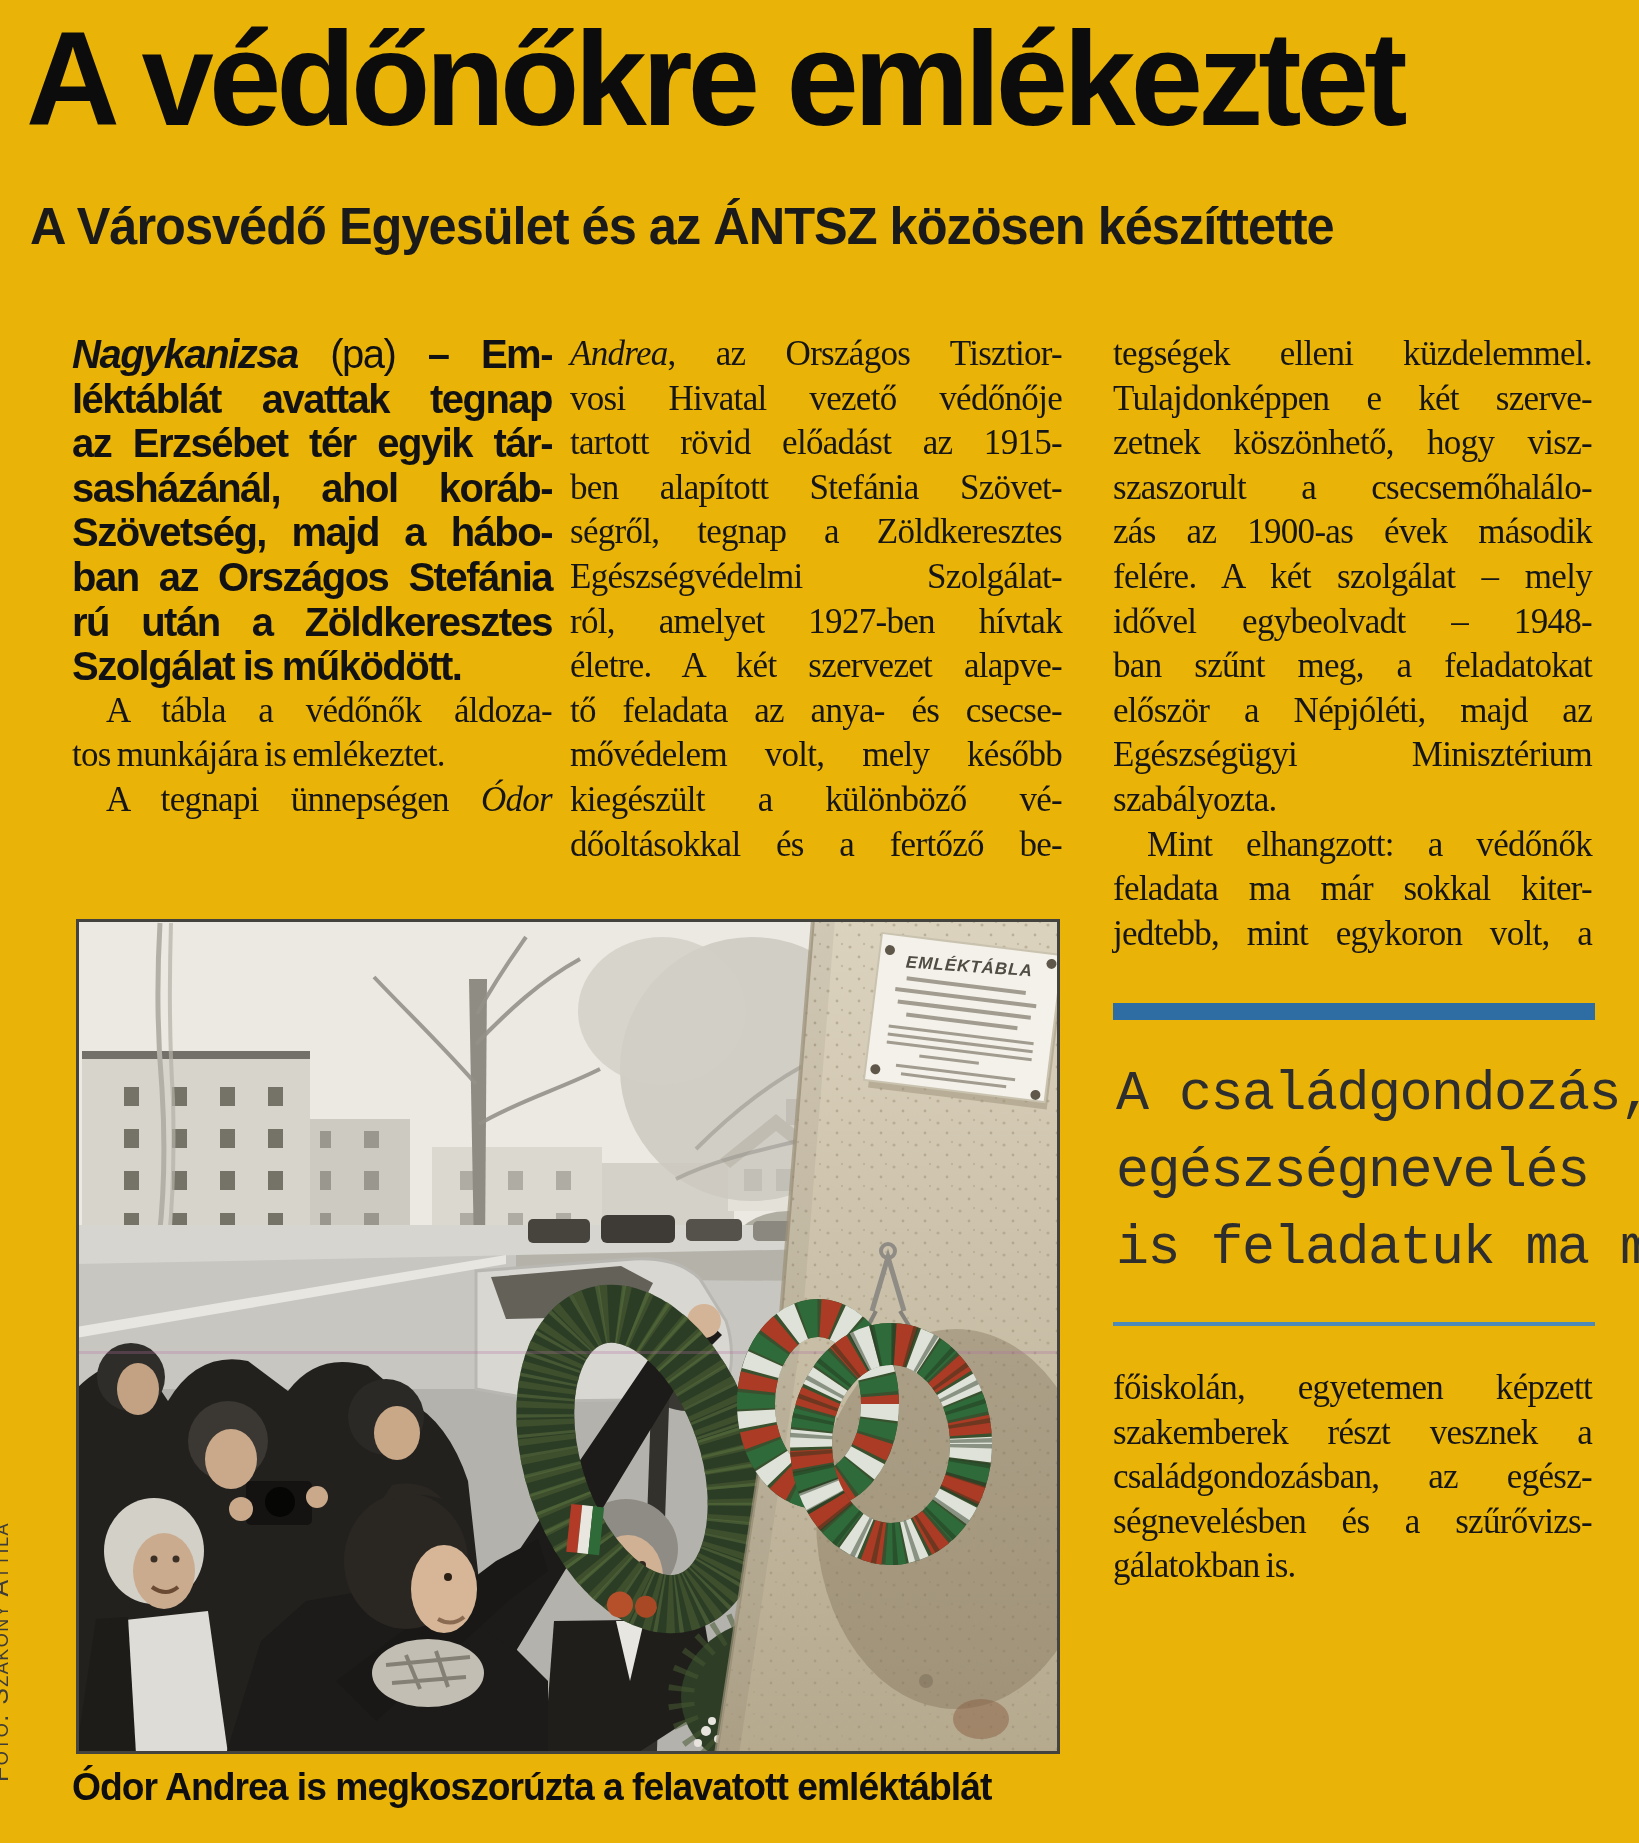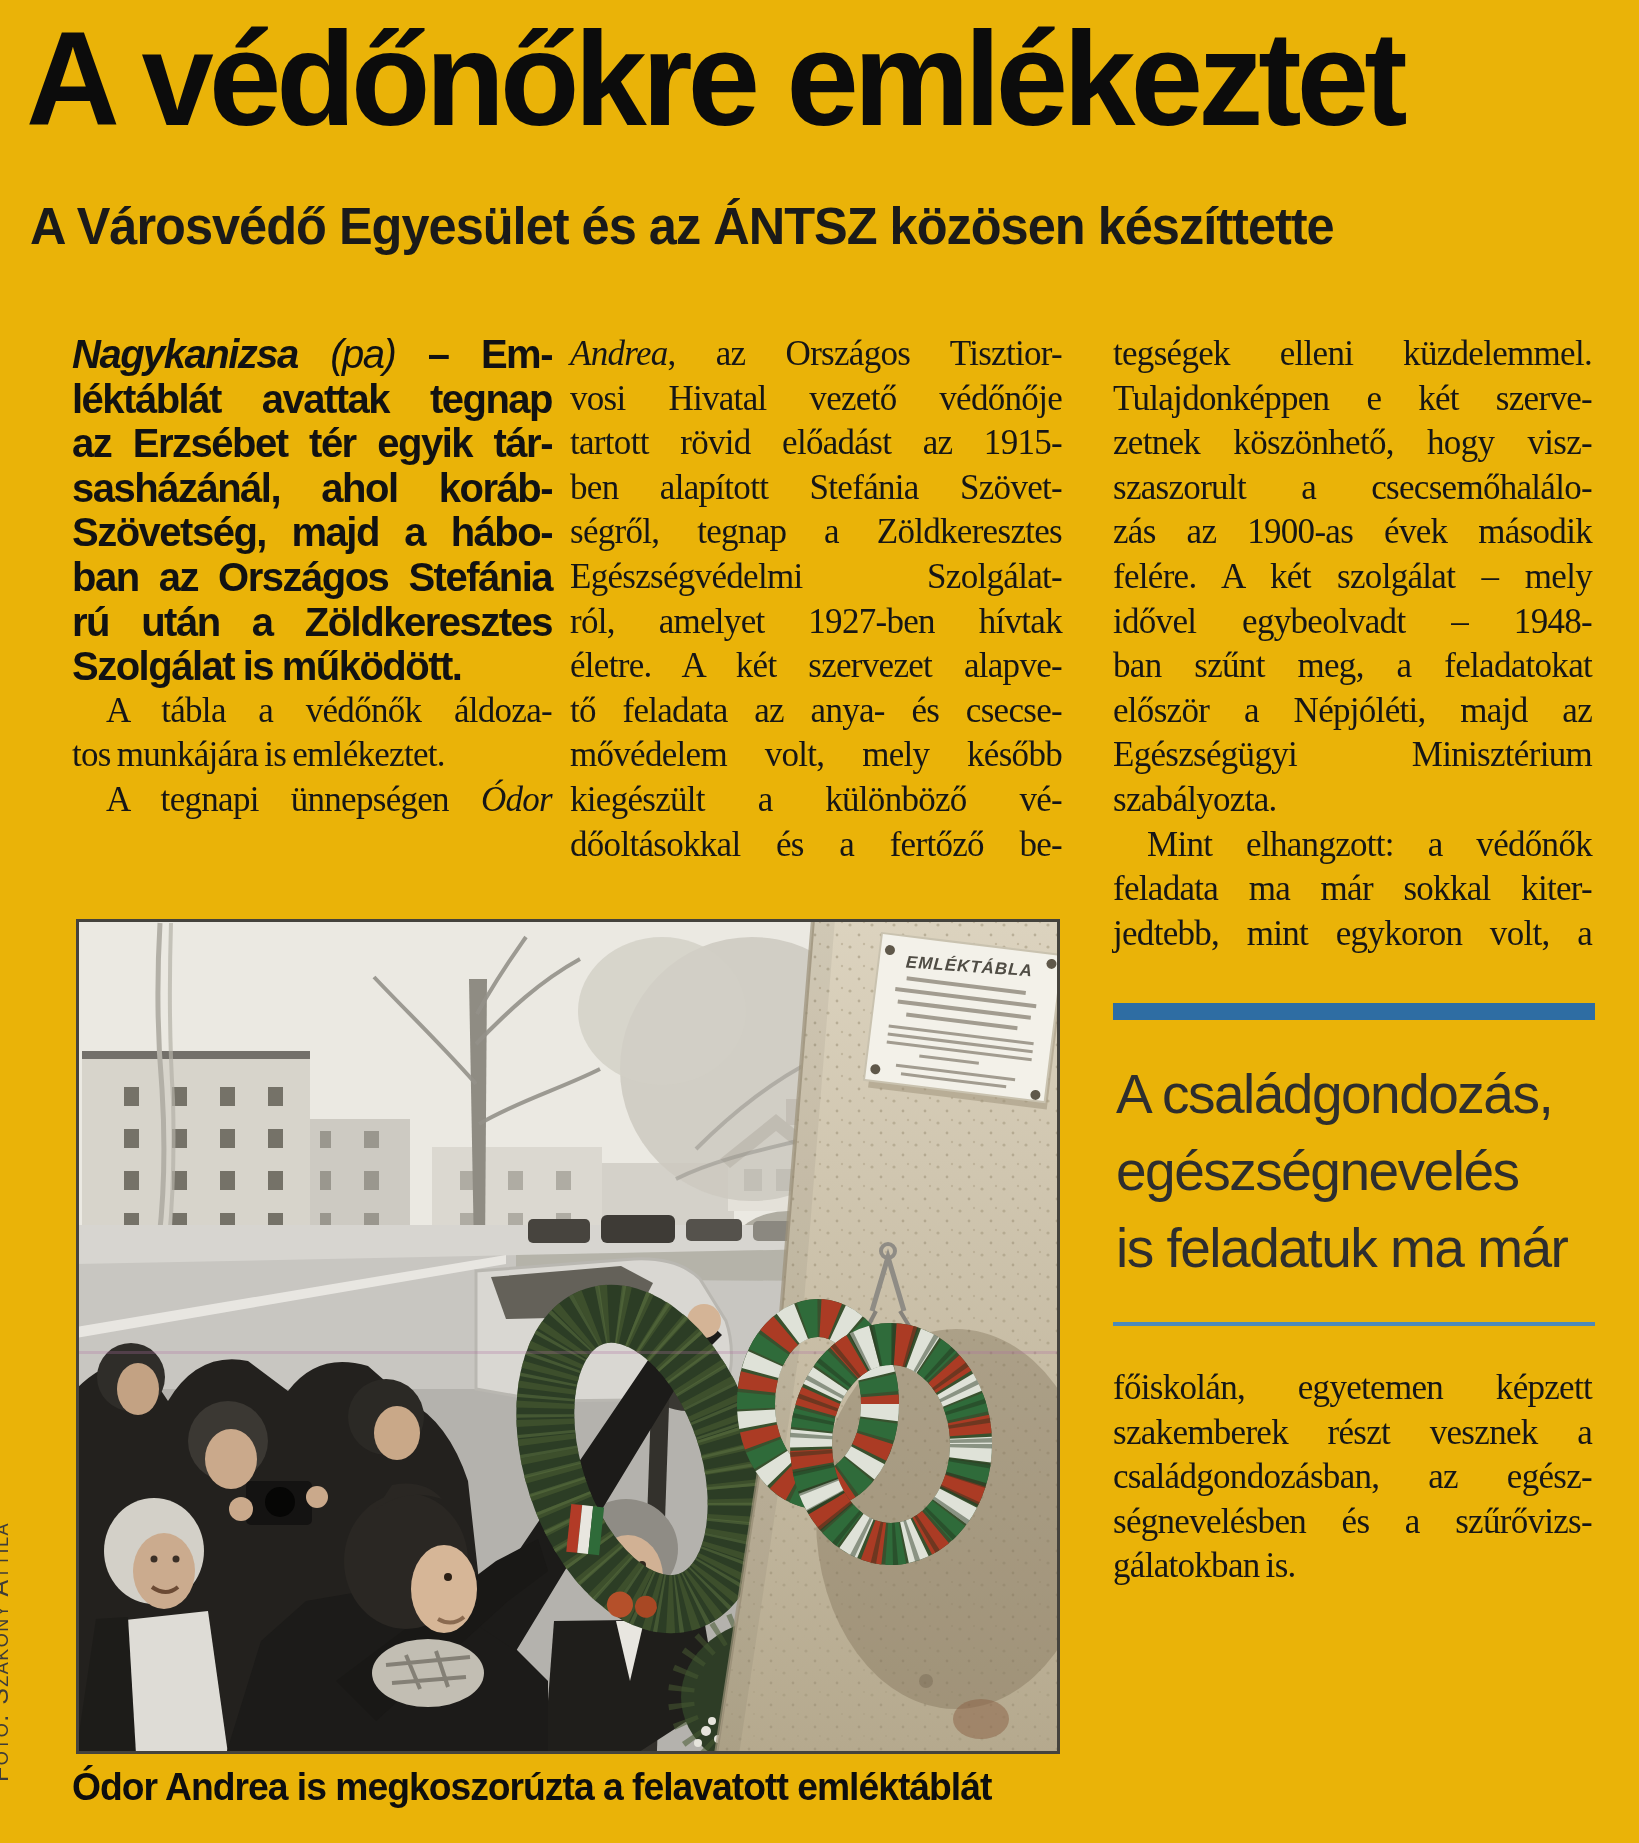--- a/index.html
+++ b/index.html
@@ -18,25 +18,25 @@
   #col2{left:570px;width:492px;}
   #col3{left:1113px;width:479px;}
   #col4{left:1113px;top:1366px;width:479px;}
   .para{margin:0;}
   .line{font-size:35px;line-height:44.6px;letter-spacing:-0.7px;word-spacing:-2px;
         text-align:justify;text-align-last:justify;white-space:normal;color:#161616;}
   .line.end{text-align-last:left;}
   .para.indent .line:first-child{text-indent:34px;font-family:Liberation Serif, serif;}
   .para.lede .line{font-family:"Liberation Sans",sans-serif;font-weight:bold;
         font-size:40px;letter-spacing:-1.5px;word-spacing:-1px;color:#121212;}
-  .itl{font-style:italic;font-weight:normal;}
+  .itl{font-weight:normal;}
   
   .pq-bar{position:absolute;left:1113px;top:1003px;width:482px;height:17px;background:#2e6da3;}
   .pullquote{position:absolute;left:1116px;top:1056px;width:482px;
-        font-family:Liberation Sans, sans-serif;font-weight:400;color:#2e2e2e;
+        font-family:Liberation Mono, monospace;font-weight:400;color:#2e2e2e;
         font-size:55px;line-height:77px;letter-spacing:-1.5px;}
   .pullquote div{white-space:nowrap;}
   .pq-rule{position:absolute;left:1113px;top:1322px;width:482px;height:4px;background:#4d8ab8;}
   
   .photo{position:absolute;left:76px;top:919px;width:984px;height:835px;}
   .photo svg{display:block;width:100%;height:100%;}
   .caption{position:absolute;left:72px;top:1766px;font-family:"Liberation Sans",sans-serif;
         font-weight:bold;font-size:38px;letter-spacing:-1px;color:#0e0e0e;white-space:nowrap;
         transform:scaleX(.98);transform-origin:left top;}
   .credit{position:absolute;left:14px;top:1752px;width:380px;height:30px;line-height:30px;

